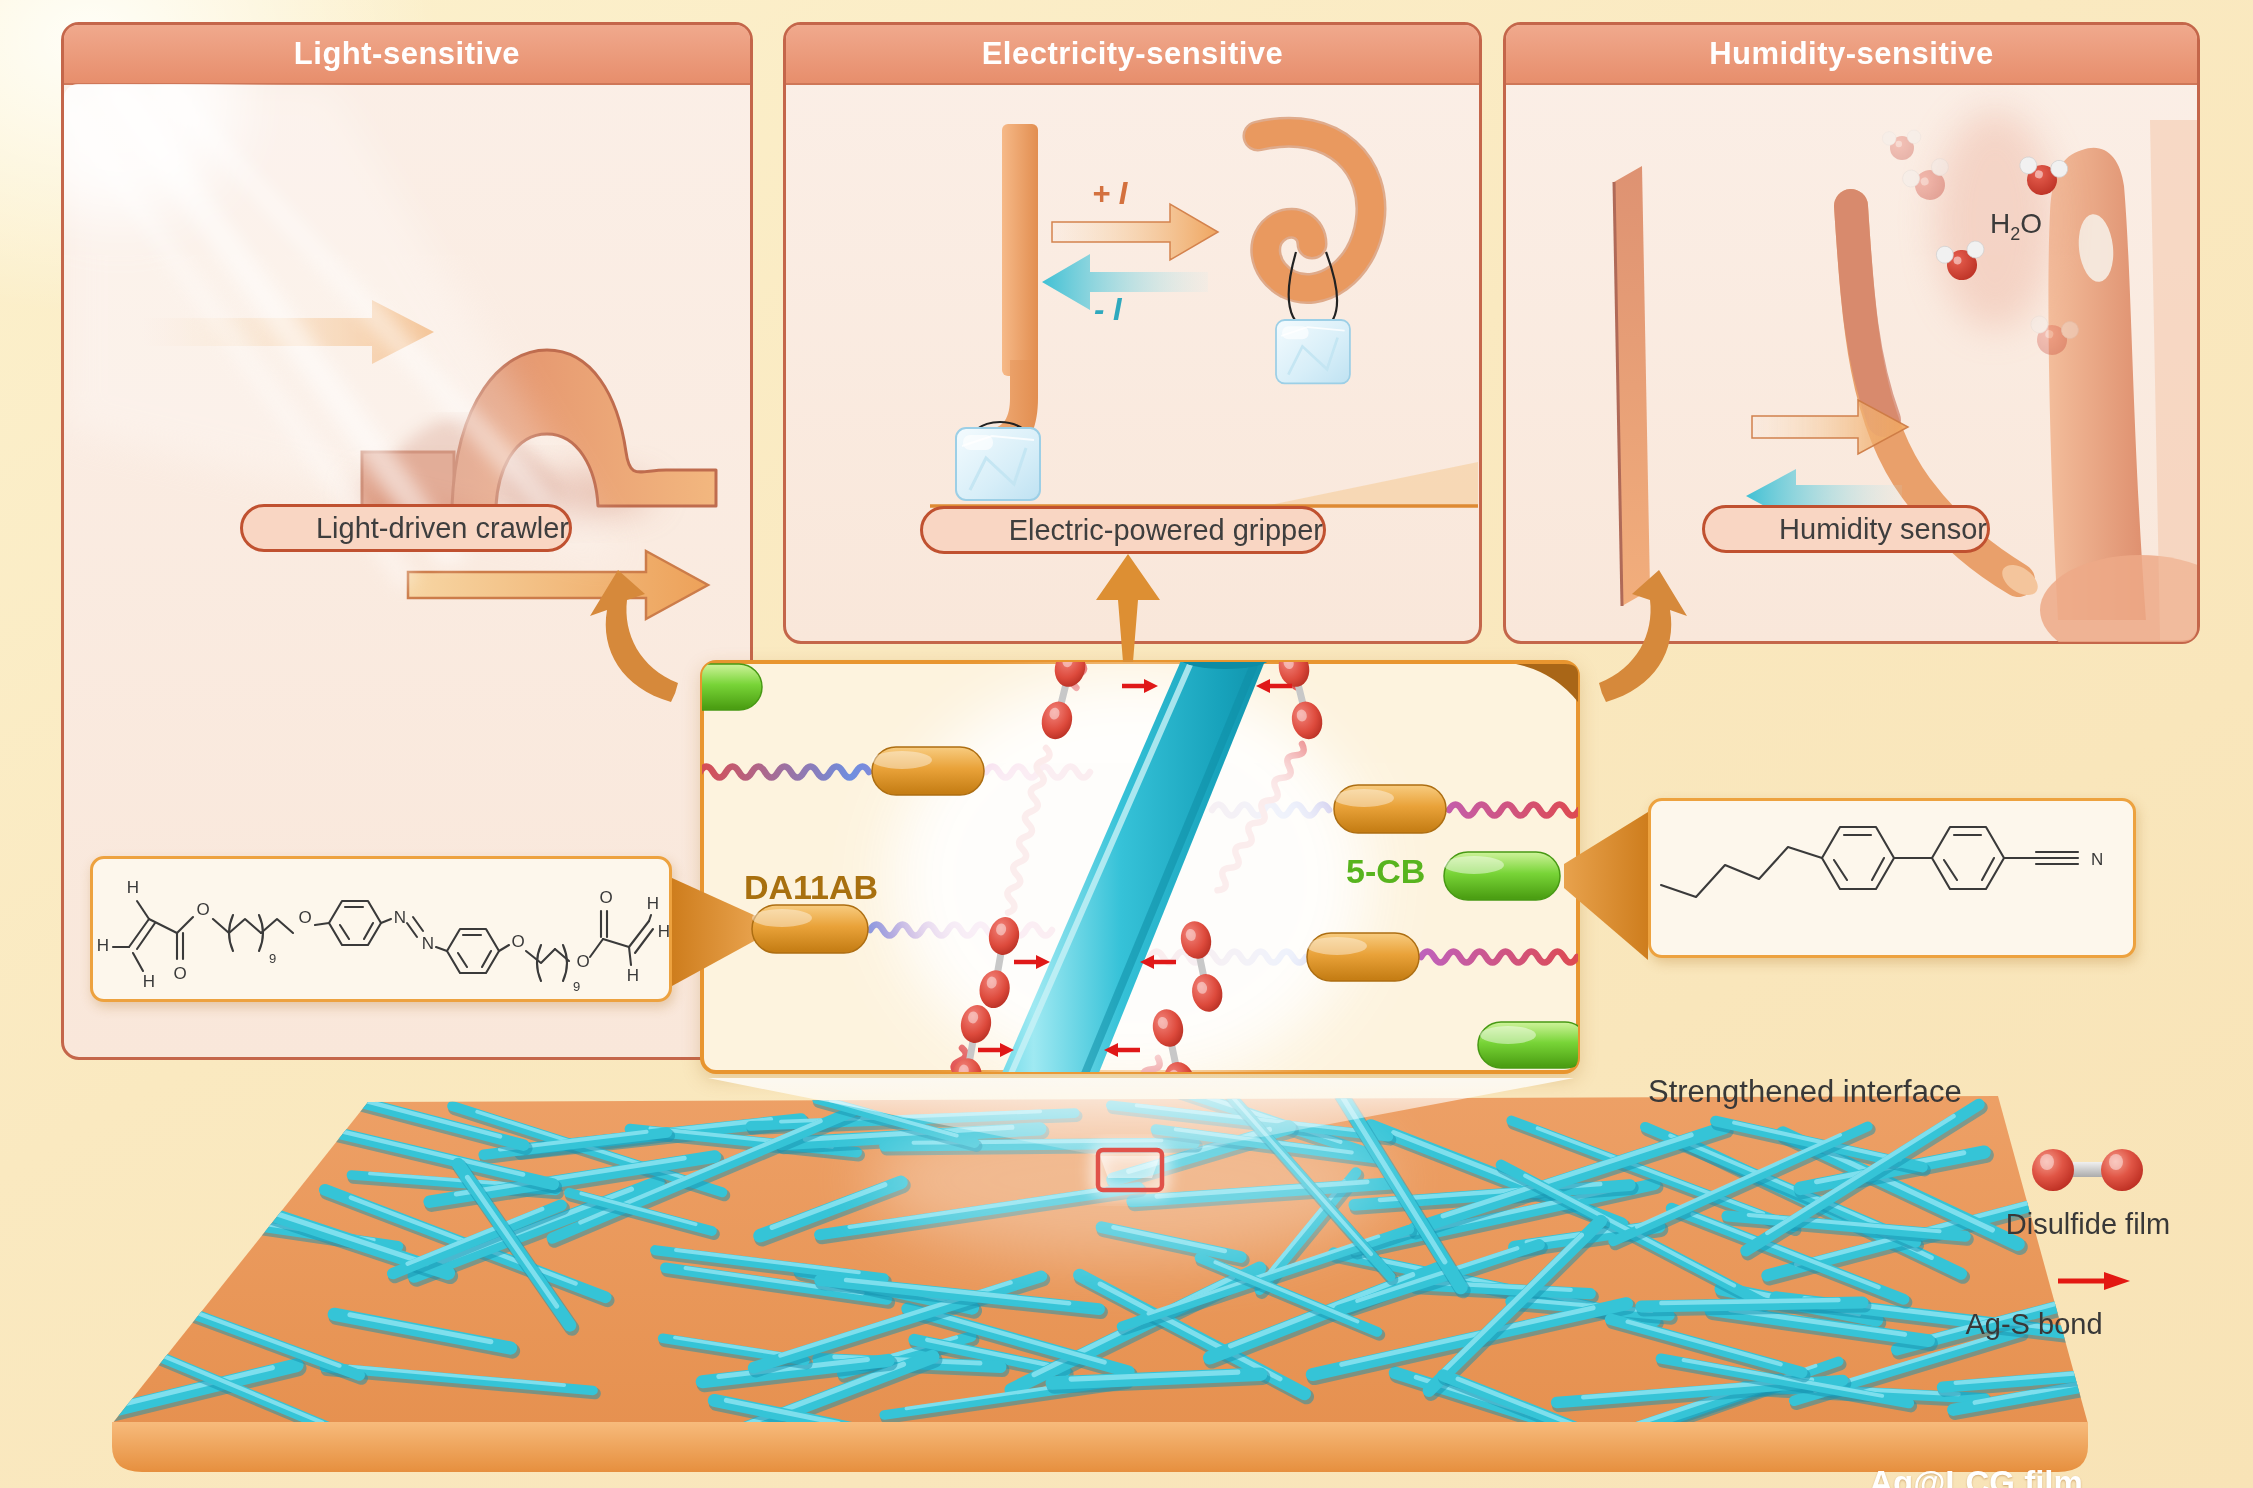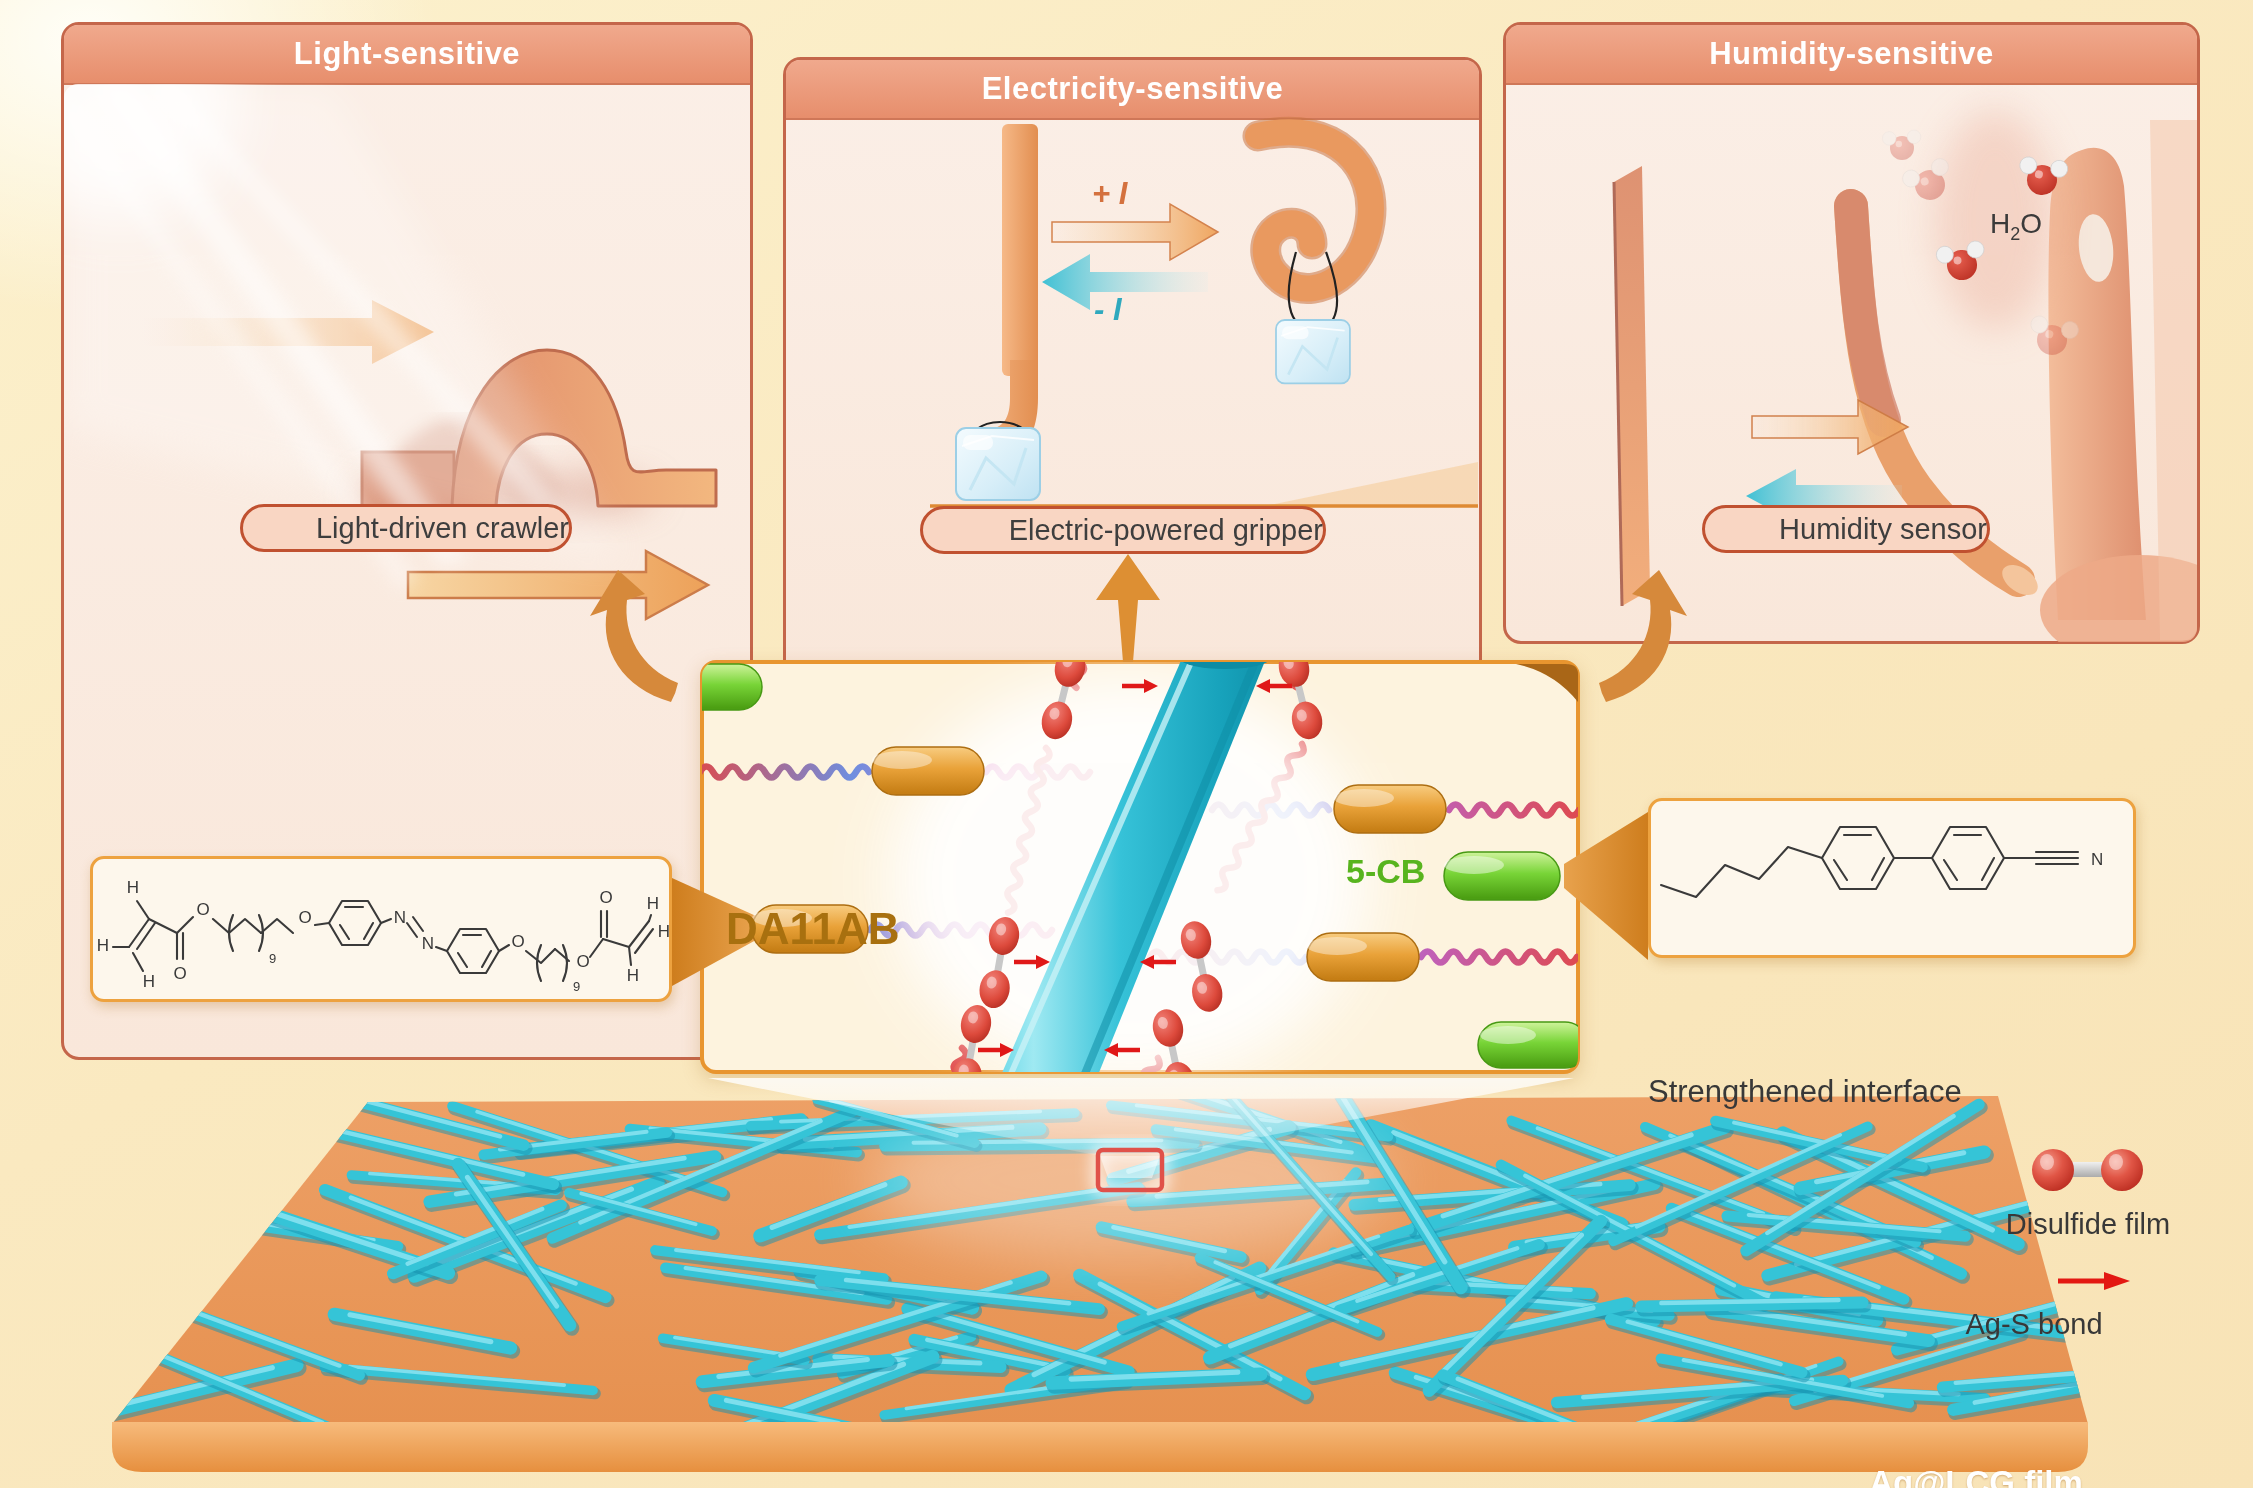--- a/index.html
+++ b/index.html
@@ -11,37 +11,37 @@
       radial-gradient(560px 440px at 90px 40px, rgba(255,255,250,.95), rgba(255,250,230,0) 62%),
       linear-gradient(150deg,#FCF1CD 0%, #FAE9C0 42%, #F8E3B6 100%);
   }
   .panel{position:absolute;z-index:1;border:3px solid #C4664A;border-radius:18px;
     background:linear-gradient(180deg,#FBEFE7 0%,#F9E7DA 100%);}
   .panel .hdr{height:60px;line-height:58px;text-align:center;color:#FFFFFF;
     font-size:31px;font-weight:bold;letter-spacing:.5px;
     background:linear-gradient(180deg,#F0A98D,#E78E6C);
     border-radius:14px 14px 0 0;border-bottom:2px solid #CF7758;}
   #panel-light{left:61px;top:22px;width:692px;height:1038px;}
-  #panel-elec{left:783px;top:22px;width:699px;height:622px;margin-top:35px;}
+  #panel-elec{left:783px;top:22px;width:699px;height:622px;}
   #panel-hum{left:1503px;top:22px;width:697px;height:622px;}
   .centerbox{position:absolute;left:700px;top:660px;width:880px;height:414px;z-index:2;
     border:4px solid #E8952F;border-radius:16px;background:#FDF3DE;
     box-shadow:0 6px 18px rgba(170,110,30,.25);}
   .chembox{position:absolute;z-index:3;background:#FDF7EC;border:3px solid #EDA23F;
     border-radius:14px;box-shadow:2px 5px 12px rgba(180,120,40,.3);}
   #chem-left{left:90px;top:856px;width:582px;height:146px;}
   #chem-right{left:1648px;top:798px;width:488px;height:160px;}
   svg#art{position:absolute;left:0;top:0;z-index:4;pointer-events:none;}
   .ovl{position:absolute;z-index:5;pointer-events:none;}
   .pill{position:absolute;z-index:5;display:flex;align-items:center;justify-content:flex-end;
     font-size:29px;color:#3E3E3E;background:#F9D6C3;border:3px solid #C05130;border-radius:26px;}
   #pill-light{left:240px;top:504px;width:332px;height:48px;}
   #pill-elec{left:920px;top:506px;width:406px;height:48px;}
   #pill-hum{left:1702px;top:505px;width:288px;height:48px;}
-  #lbl-da11ab{left:726px;top:904px;width:170px;font-size:44px;font-weight:600;color:#A8700F;}
+  #lbl-da11ab{left:726px;top:868px;width:170px;font-size:34px;font-weight:600;color:#A8700F;text-align:center;}
   #lbl-5cb{left:1346px;top:852px;width:110px;font-size:34px;font-weight:600;color:#58B41E;}
   #lbl-plusi{left:1092px;top:176px;font-size:31px;font-style:italic;font-weight:600;color:#D4713E;}
   #lbl-minusi{left:1094px;top:292px;font-size:31px;font-style:italic;font-weight:600;color:#2FA9BE;}
   #lbl-h2o{left:1990px;top:208px;font-size:28px;color:#3A3A3A;}
   #lbl-h2o sub{font-size:18px;}
   #lbl-interface{left:1648px;top:1074px;width:420px;font-size:31px;color:#383838;}
   #lbl-disulfide{left:1958px;top:1208px;width:260px;text-align:center;font-size:29px;color:#383838;}
   #lbl-ags{left:1904px;top:1308px;width:260px;text-align:center;font-size:29px;color:#383838;}
   #lbl-film{left:1826px;top:1432px;width:300px;text-align:center;font-size:33px;font-weight:bold;color:#FFFFFF;text-shadow:0 1px 2px rgba(150,80,10,.4);margin-top:32px;}
   .chembox svg{position:absolute;left:0;top:0;}

